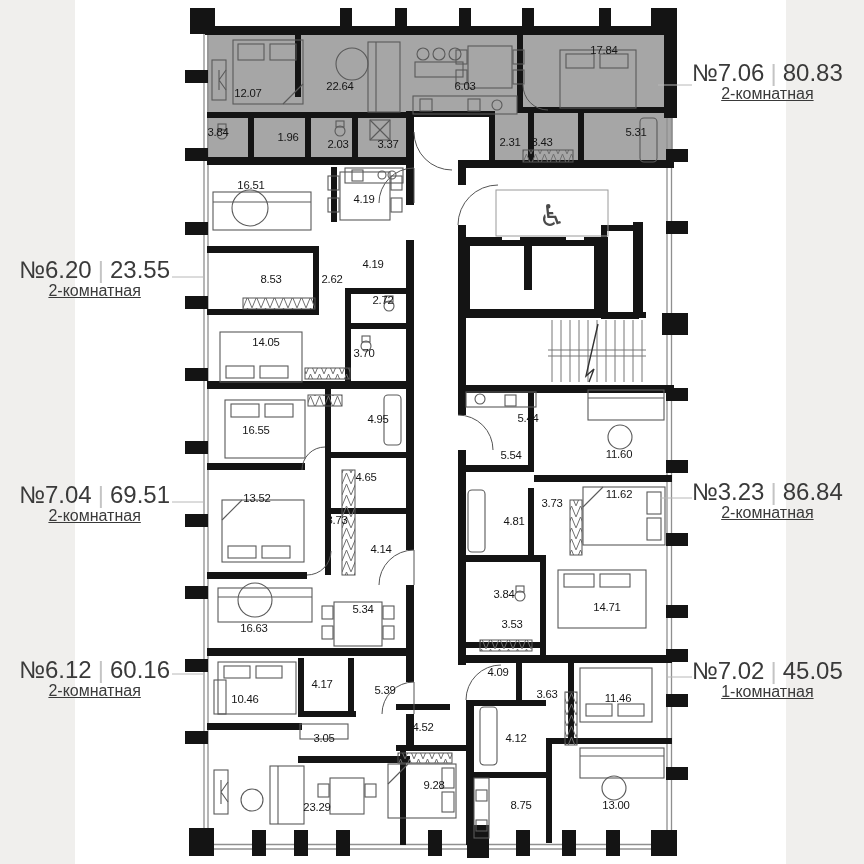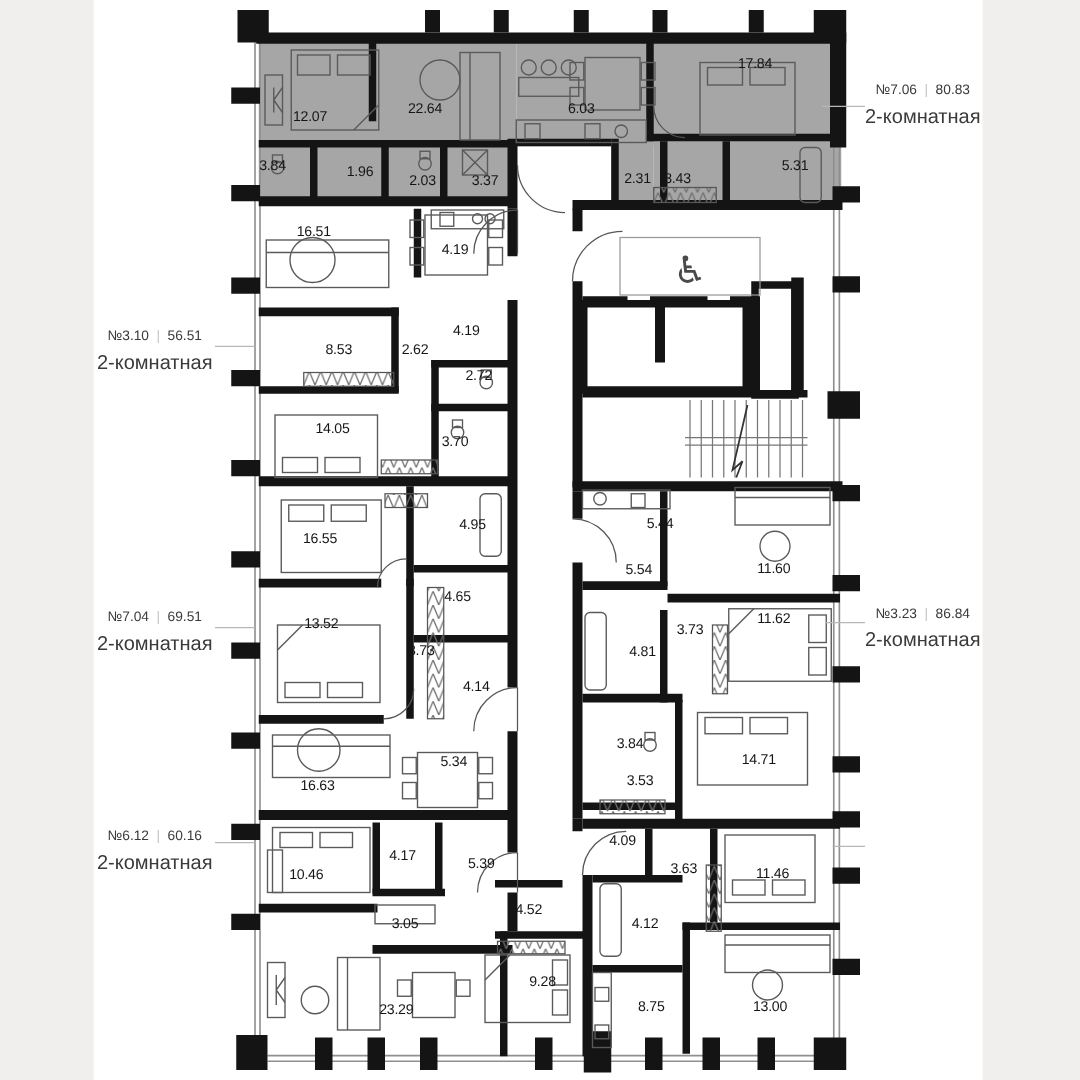--- a/index.html
+++ b/index.html
@@ -11,23 +11,23 @@
   svg.plan{position:absolute;left:0;top:0;}
   .wall{fill:var(--wall,#141414);}
   .hl{fill:var(--hl,#a6a6a6);}
   .win{stroke:#8f8f8f;stroke-width:1.3;}
   .furn{stroke:#5a5a5a;stroke-width:1.1;fill:none;}
   .door{stroke:#555;stroke-width:1;fill:none;}
   .thin{stroke:#777;stroke-width:1;fill:none;}
   .room-label{font:11.3px "Liberation Sans","DejaVu Sans",sans-serif;fill:#161616;text-anchor:middle;letter-spacing:-.2px;}
   .leader{stroke:#b8b8b8;stroke-width:1;}
   .apt-label{position:absolute;text-align:center;color:#3a3a3a;white-space:nowrap;line-height:21px;}
-  .apt-label .l1{font-size:11px;}
+  .apt-label .l1{font-size:24px;}
   .apt-label .sep{color:#c4c4c4;padding:0 6px;font-weight:300;}
-  .apt-label .l2{font-size:16px;margin-top:0;}
+  .apt-label .l2{font-size:16px;margin-top:0;text-decoration:underline;}
   .pos-706{left:692px;top:62px;}
   .pos-701{left:692px;top:481px;}
   .pos-702{left:692px;top:660px;}
   .pos-705{right:694px;top:259px;}
   .pos-704{right:694px;top:484px;}
   .pos-703{right:694px;top:659px;}
 </style>
 </head>
 <body>
 
@@ -482,28 +482,32 @@
         <text x="521" y="809" class="room-label">8.75</text>
         <text x="616" y="809" class="room-label">13.00</text>
       </g>
   </svg>
 
   <div class="apt-label pos-706">
     <div class="l1"><span>№7.06</span><span class="sep">|</span><span>80.83</span></div>
     <div class="l2">2-комнатная</div>
   </div>
   <div class="apt-label pos-705">
-    <div class="l1"><span>№3.10</span><span class="sep">|</span><span>56.51</span></div>
+    <div class="l1"><span>№6.20</span><span class="sep">|</span><span>23.55</span></div>
     <div class="l2">2-комнатная</div>
   </div>
   <div class="apt-label pos-704">
     <div class="l1"><span>№7.04</span><span class="sep">|</span><span>69.51</span></div>
     <div class="l2">2-комнатная</div>
   </div>
   <div class="apt-label pos-703">
     <div class="l1"><span>№6.12</span><span class="sep">|</span><span>60.16</span></div>
     <div class="l2">2-комнатная</div>
   </div>
   <div class="apt-label pos-701">
     <div class="l1"><span>№3.23</span><span class="sep">|</span><span>86.84</span></div>
     <div class="l2">2-комнатная</div>
   </div>
+  <div class="apt-label pos-702">
+    <div class="l1"><span>№7.02</span><span class="sep">|</span><span>45.05</span></div>
+    <div class="l2">1-комнатная</div>
+  </div>
 </div>
 
 </body></html>

